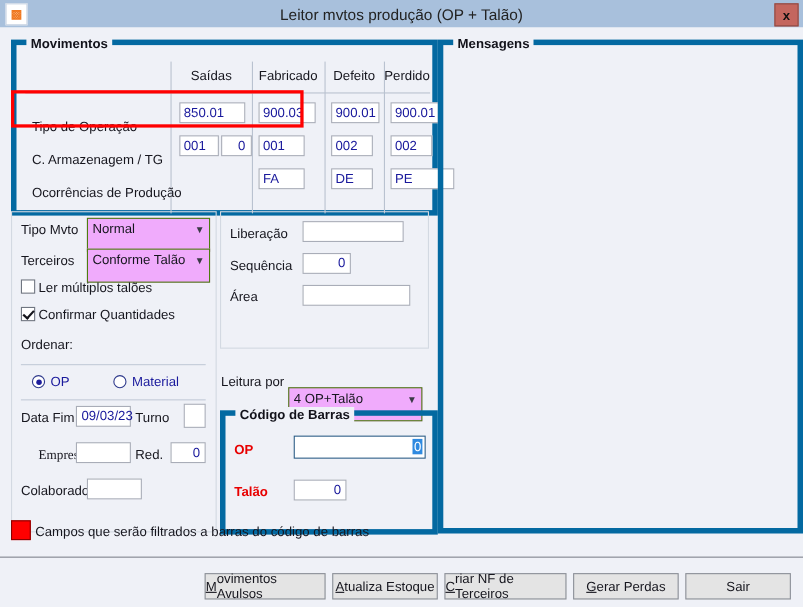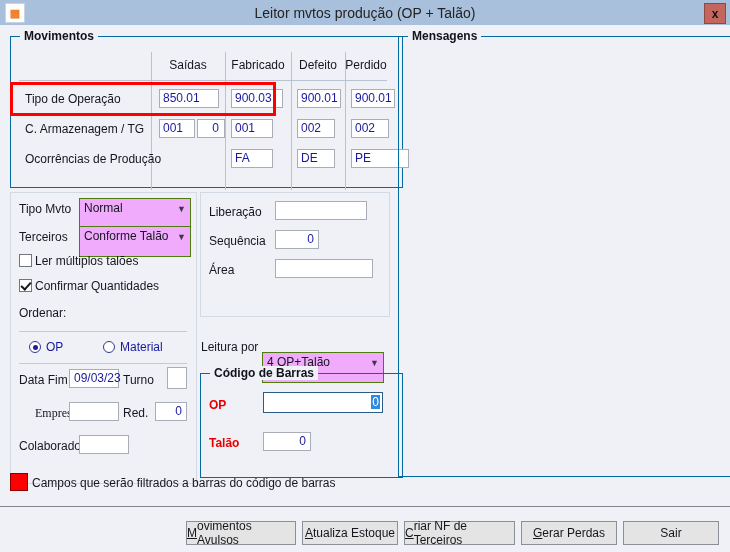--- a/index.html
+++ b/index.html
@@ -32,33 +32,33 @@
     background:#c4665e;border:1px solid #8d4a44;
     display:flex;align-items:center;justify-content:center;
     font-weight:bold;font-size:12px;color:#101010;cursor:pointer;
   }
   
   #client{
     position:absolute;left:0;top:25px;width:730px;height:527px;
     background:#eff1f7;
   }
   
-  .groupbox{position:absolute;border:1px solid #0369a1;background:transparent;padding-left:13px;}
+  .groupbox{position:absolute;border:5px solid #0369a1;background:transparent;}
   .groupbox > .gb-title{
     position:absolute;top:-8px;left:9px;background:#eff1f7;
     padding:0 4px;font-weight:bold;font-size:12px;color:#12121a;
   }
   .panel{position:absolute;border:1px solid #d3d9e2;background:transparent;}
 
   
   #mov-table{position:absolute;left:8px;top:15px;width:368px;height:138px;}
   .vline{position:absolute;width:1px;background:#b9c2d0;}
   .hline{position:absolute;height:1px;background:#b9c2d0;}
   .colhead{position:absolute;text-align:center;font-size:12px;color:#16161e;top:6px;}
-  .rowlabel{position:absolute;font-size:12px;color:#16161e;left:6px;}
+  .rowlabel{position:absolute;font-size:12px;color:#16161e;left:6px;margin-top:12px;}
   .cell{
     position:absolute;border:1px solid #a9adb8;background:#ffffff;
     color:#19199c;font-size:12px;box-sizing:border-box;
     padding:1px 3px;line-height:15px;height:19px;
   }
   .cell.num{text-align:right;padding-right:5px;}
   #red-box{
     position:absolute;border:3px solid #ff0000;box-sizing:border-box;
     background:transparent;pointer-events:none;
   }

